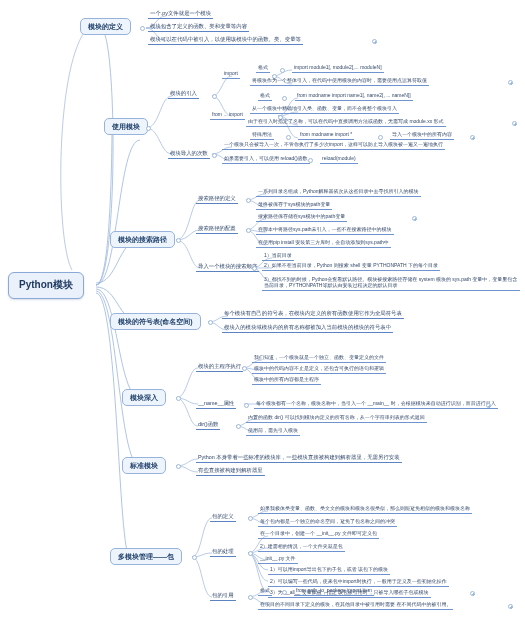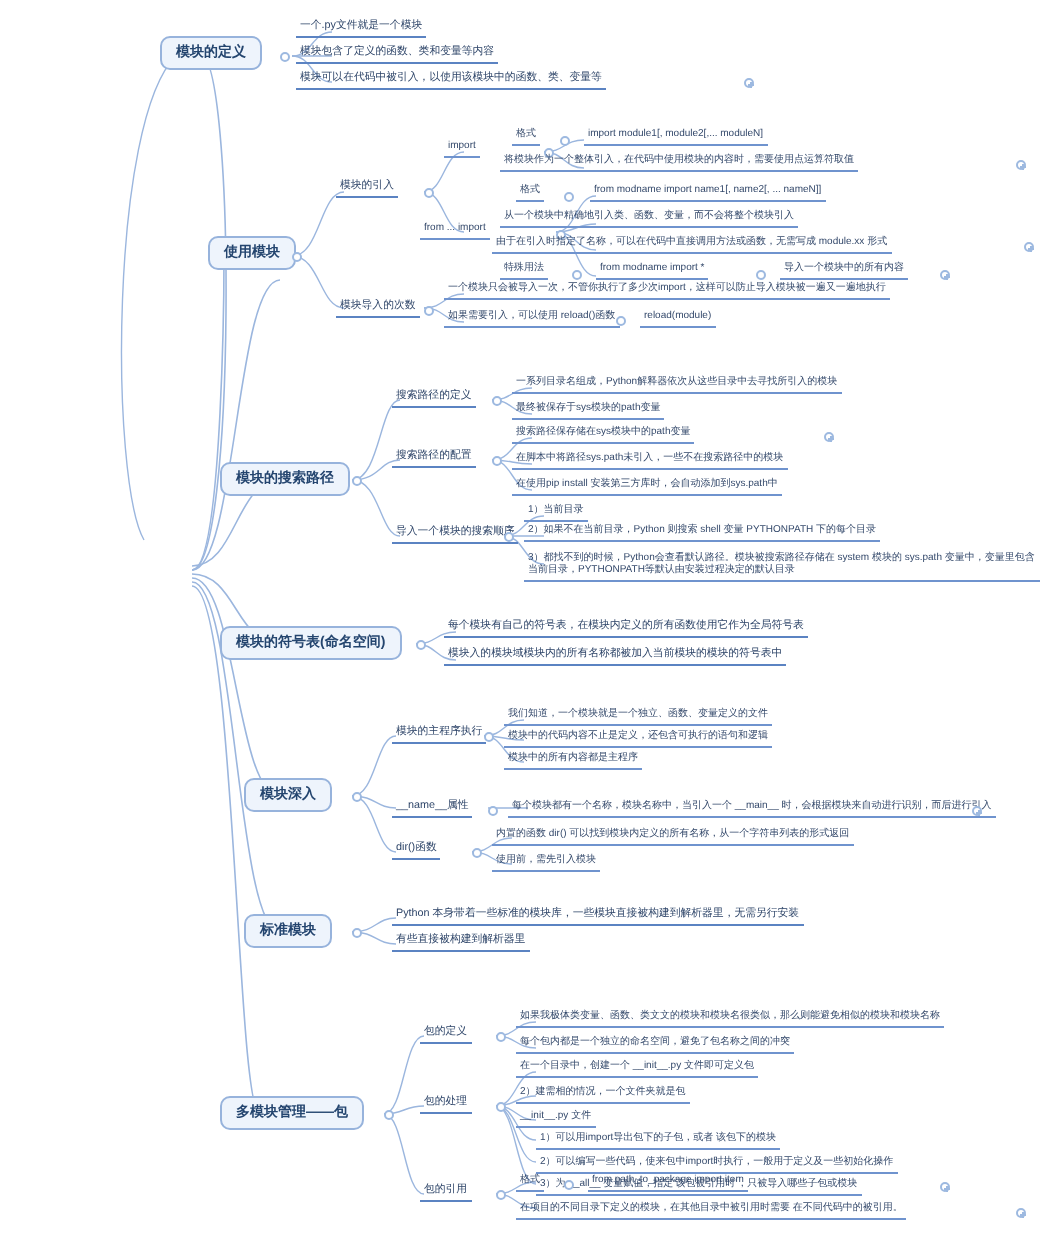--- a/index.html
+++ b/index.html
@@ -154,20 +154,21 @@
       <path d="M248,553 C258,553 258,548 268,548"></path>
       <path d="M248,553 C258,553 258,560 268,560"></path>
       <path d="M248,553 C258,553 258,570 268,570"></path>
       <path d="M248,553 C258,553 258,581 268,581"></path>
       <path d="M248,553 C258,553 258,592 268,592"></path>
       <path d="M248,597 C258,597 258,591 268,591"></path>
       <path d="M248,597 C258,597 258,604 268,604"></path>
     </g>
   </svg>
 
+  <div class="node root" style="left:8px; top:272px;">Python模块</div>
 
   <div class="node lv1" style="left:80px; top:18px;">模块的定义</div>
   <div class="handle" style="left:140px; top:26px;"></div>
   <div class="node lv2" style="left:148px; top:10px;">一个.py文件就是一个模块</div>
   <div class="node lv2" style="left:148px; top:23px;">模块包含了定义的函数、类和变量等内容</div>
   <div class="node lv2" style="left:148px; top:36px;">模块可以在代码中被引入，以使用该模块中的函数、类、变量等</div>
   <div class="handle plus" style="left:372px; top:39px;"></div>
 
   <div class="node lv1" style="left:104px; top:118px;">使用模块</div>
   <div class="handle" style="left:146px; top:126px;"></div>

